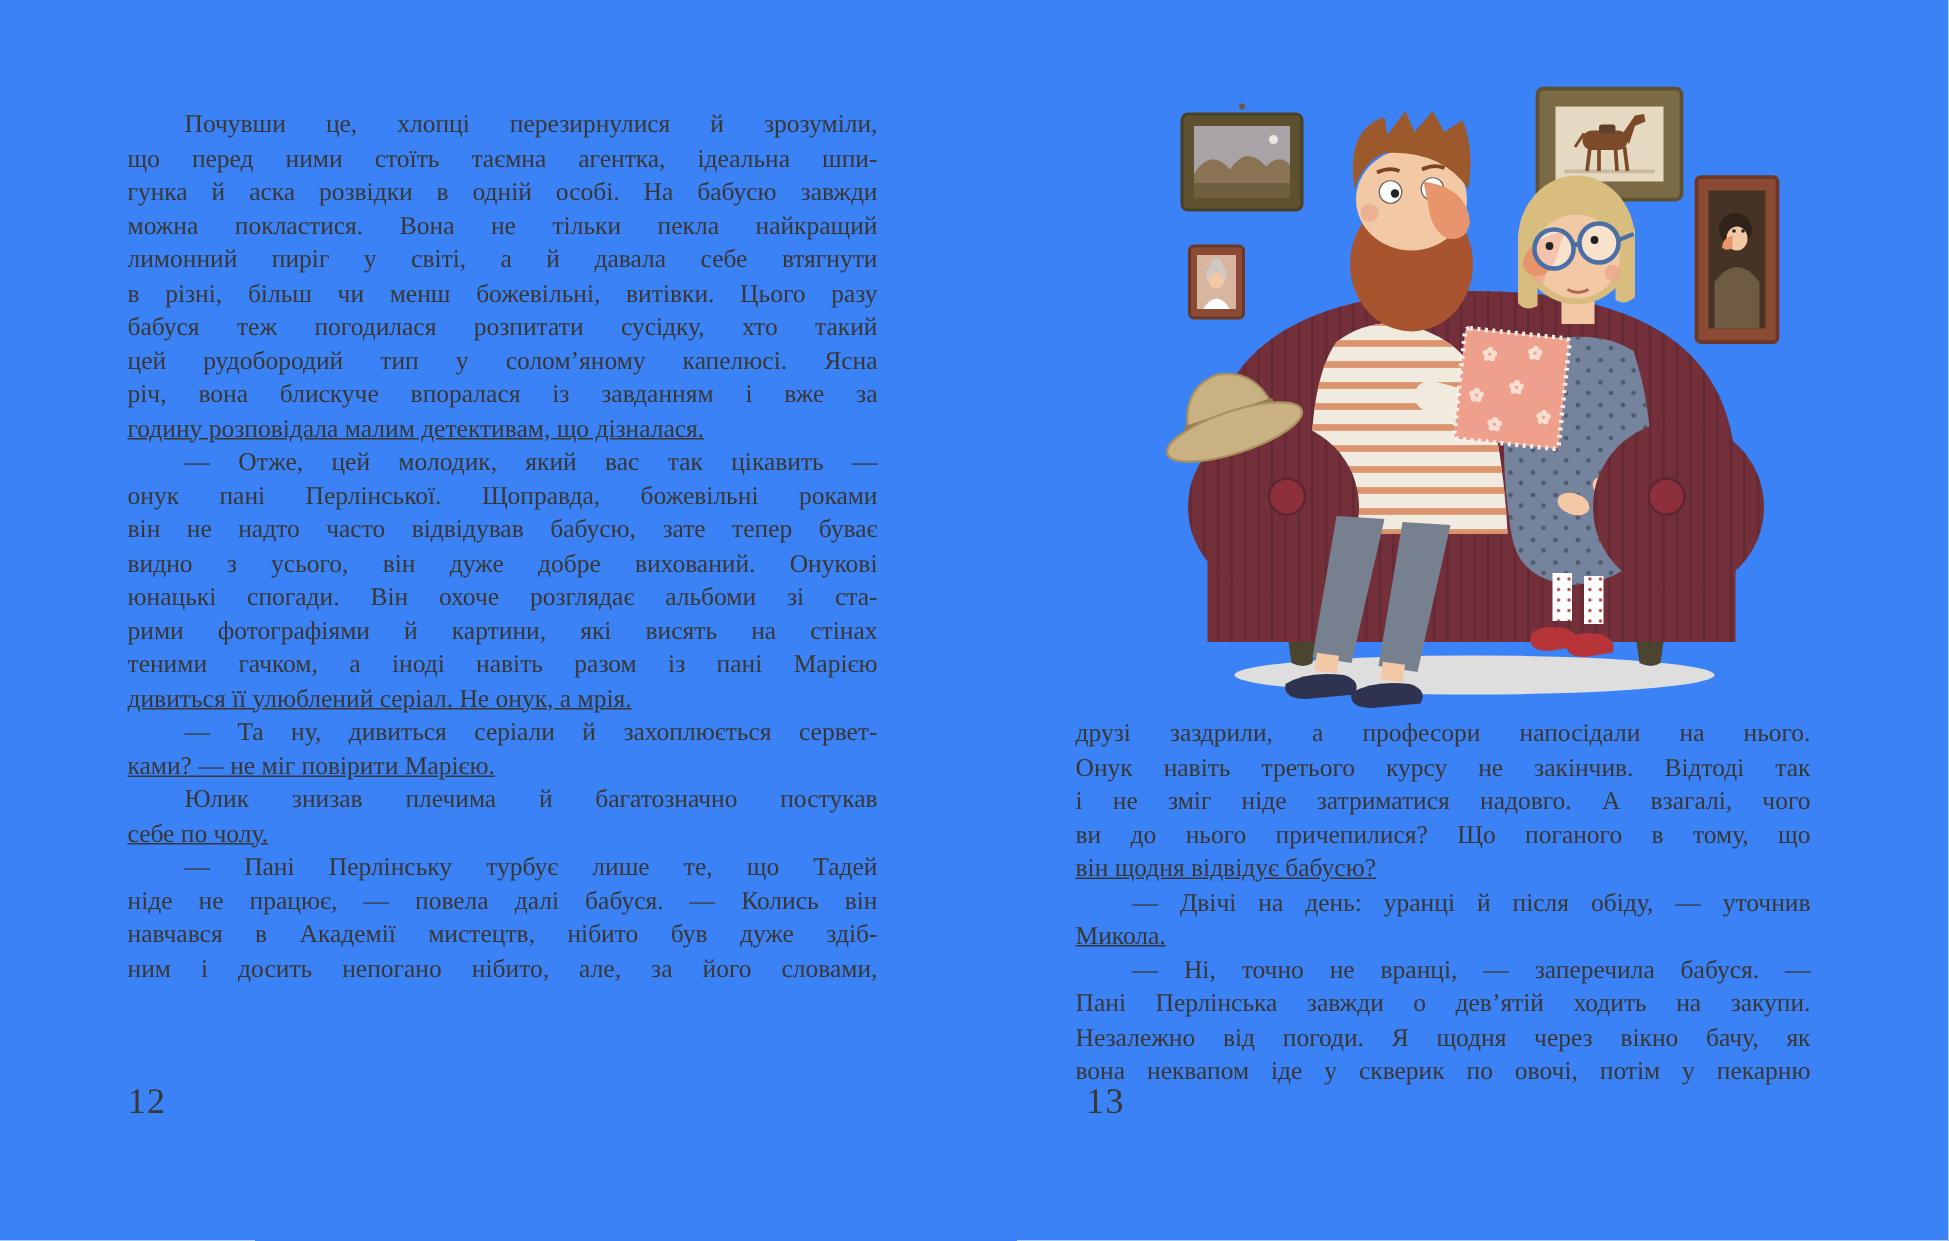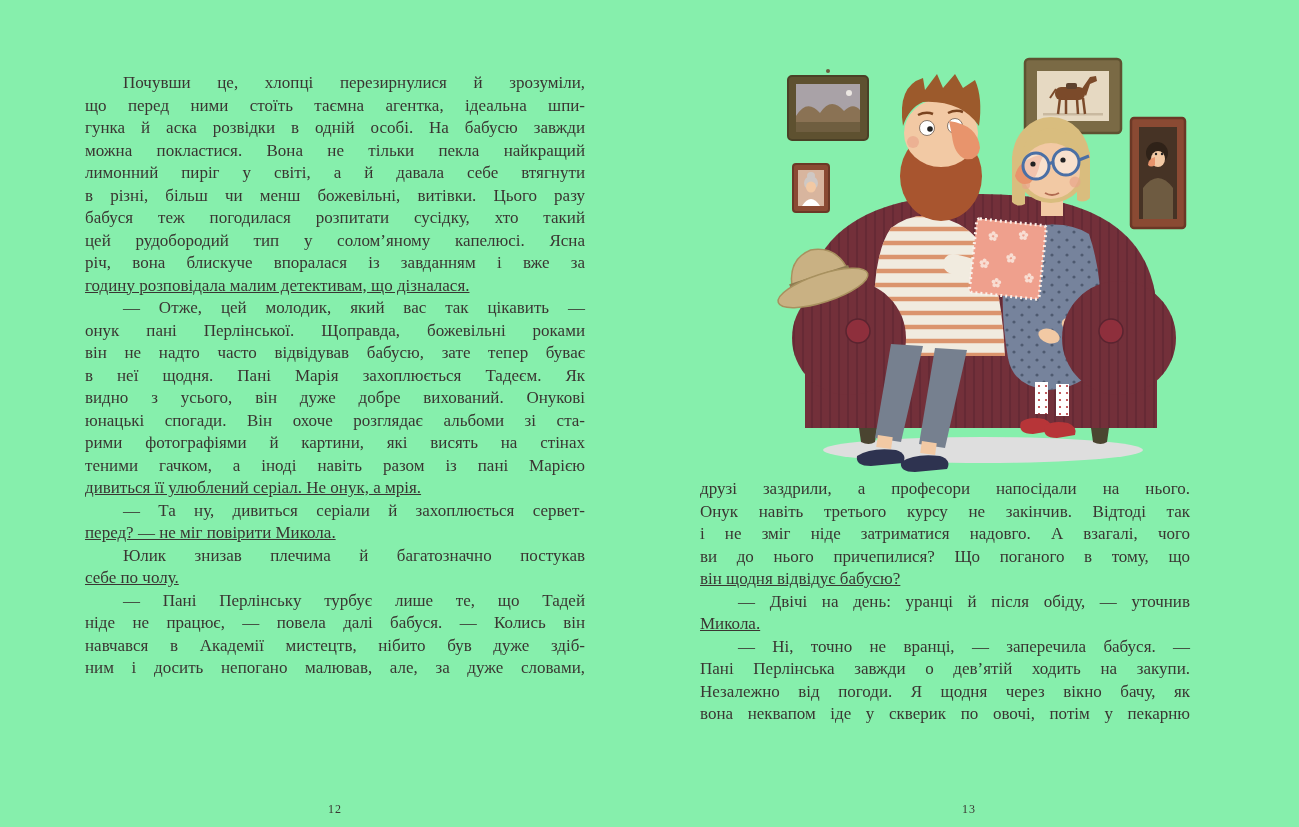--- a/index.html
+++ b/index.html
@@ -1,27 +1,27 @@
 <!DOCTYPE html>
 <html style="--text: #3a3632; --couch: #73303a; --couchDark: #5a2430; --couchKnob: #8e2f3c; --skin: #f2c9a4; --nose: #e8946c; --blush: #e8a58a; --hairMan: #9c5a2c; --beard: #a8552f; --sweater: #f1ebdf; --sweaterStripe: #d88b60; --trousers: #76808f; --shoes: #2e3350; --hairGrandma: #d9bd7e; --dress: #76839c; --dressDot: #4e5a70; --glasses: #4a6fa5; --napkin: #efa08d; --napkinFlower: #f8ddd2; --hat: #c9b183; --hatBand: #8f7c52; --frameOlive: #5e5130; --frameOliveLight: #7a6a45; --frameBrown: #8a4a33; --slippers: #b73538; --shadow: #dedede;"><head>
 <meta charset="utf-8">
 <style>
   html,body{margin:0;padding:0;background:#fff;}
   #spread{
-    position:relative;width:1299px;height:827px;background:#86efac;
+    position:relative;width:1299px;height:827px;background:#3b82f6;
     font-family:"Liberation Serif","DejaVu Serif",serif;
     color:var(--text,#3a3632);overflow:hidden;
   }
   .page-text{position:absolute;font-size:17px;line-height:22.5px;}
   #left-text{left:85px;top:72px;width:500px;}
-  #right-text{left:700px;top:478px;width:490px;}
+  #right-text{left:717px;top:478px;width:490px;}
   .tl{text-align:justify;text-align-last:justify;white-space:normal;}
   .tl.ind{padding-left:38px;}
   .tl.last{text-align-last:left;text-decoration:underline;}
-  .page-num{position:absolute;top:802px;font-size:12px;text-align:center;letter-spacing:1px;}
+  .page-num{position:absolute;top:722px;font-size:24px;letter-spacing:1px;}
   #page-num-left{left:85px;width:500px;}
   #page-num-right{left:724px;width:490px;}
   #illustration{position:absolute;left:763px;top:26px;width:462px;height:452px;}
   
   .c-couch{fill:var(--couch);}
   .c-skin{fill:var(--skin);}
   .c-nose{fill:var(--nose);}
   .c-hairMan{fill:var(--hairMan);}
   .c-beard{fill:var(--beard);}
   .c-sweater{fill:var(--sweater);}
@@ -53,34 +53,33 @@
         <div class="tl">можна покластися. Вона не тільки пекла найкращий</div>
         <div class="tl">лимонний пиріг у світі, а й давала себе втягнути</div>
         <div class="tl">в різні, більш чи менш божевільні, витівки. Цього разу</div>
         <div class="tl">бабуся теж погодилася розпитати сусідку, хто такий</div>
         <div class="tl">цей рудобородий тип у солом’яному капелюсі. Ясна</div>
         <div class="tl">річ, вона блискуче впоралася із завданням і вже за</div>
         <div class="tl last">годину розповідала малим детективам, що дізналася.</div>
         <div class="tl ind">— Отже, цей молодик, який вас так цікавить —</div>
         <div class="tl">онук пані Перлінської. Щоправда, божевільні роками</div>
         <div class="tl">він не надто часто відвідував бабусю, зате тепер буває</div>
-        <div class="tl">в неї щодня. Пані Марія захоплюється Тадеєм. Як</div>
         <div class="tl">видно з усього, він дуже добре вихований. Онукові</div>
         <div class="tl">юнацькі спогади. Він охоче розглядає альбоми зі ста-</div>
         <div class="tl">рими фотографіями й картини, які висять на стінах</div>
         <div class="tl">теними гачком, а іноді навіть разом із пані Марією</div>
         <div class="tl last">дивиться її улюблений серіал. Не онук, а мрія.</div>
         <div class="tl ind">— Та ну, дивиться серіали й захоплюється сервет-</div>
-        <div class="tl last">перед? — не міг повірити Микола.</div>
+        <div class="tl last">ками? — не міг повірити Марією.</div>
         <div class="tl ind">Юлик знизав плечима й багатозначно постукав</div>
         <div class="tl last">себе по чолу.</div>
         <div class="tl ind">— Пані Перлінську турбує лише те, що Тадей</div>
         <div class="tl">ніде не працює, — повела далі бабуся. — Колись він</div>
         <div class="tl">навчався в Академії мистецтв, нібито був дуже здіб-</div>
-        <div class="tl">ним і досить непогано малював, але, за дуже словами,</div>
+        <div class="tl">ним і досить непогано нібито, але, за його словами,</div>
       </div>
     <div id="page-num-left" class="page-num">12</div>
   </div>
 
   <div>
     <div id="illustration">
       <svg viewBox="0 0 462 452" width="462" height="452" xmlns="http://www.w3.org/2000/svg">
         <defs>
           <pattern id="couchStripes" width="9" height="9" patternUnits="userSpaceOnUse">
             <line x1="4" y1="0" x2="4" y2="9" style="stroke:var(--couchDark)" stroke-width="2.2" opacity="0.5"></line>

